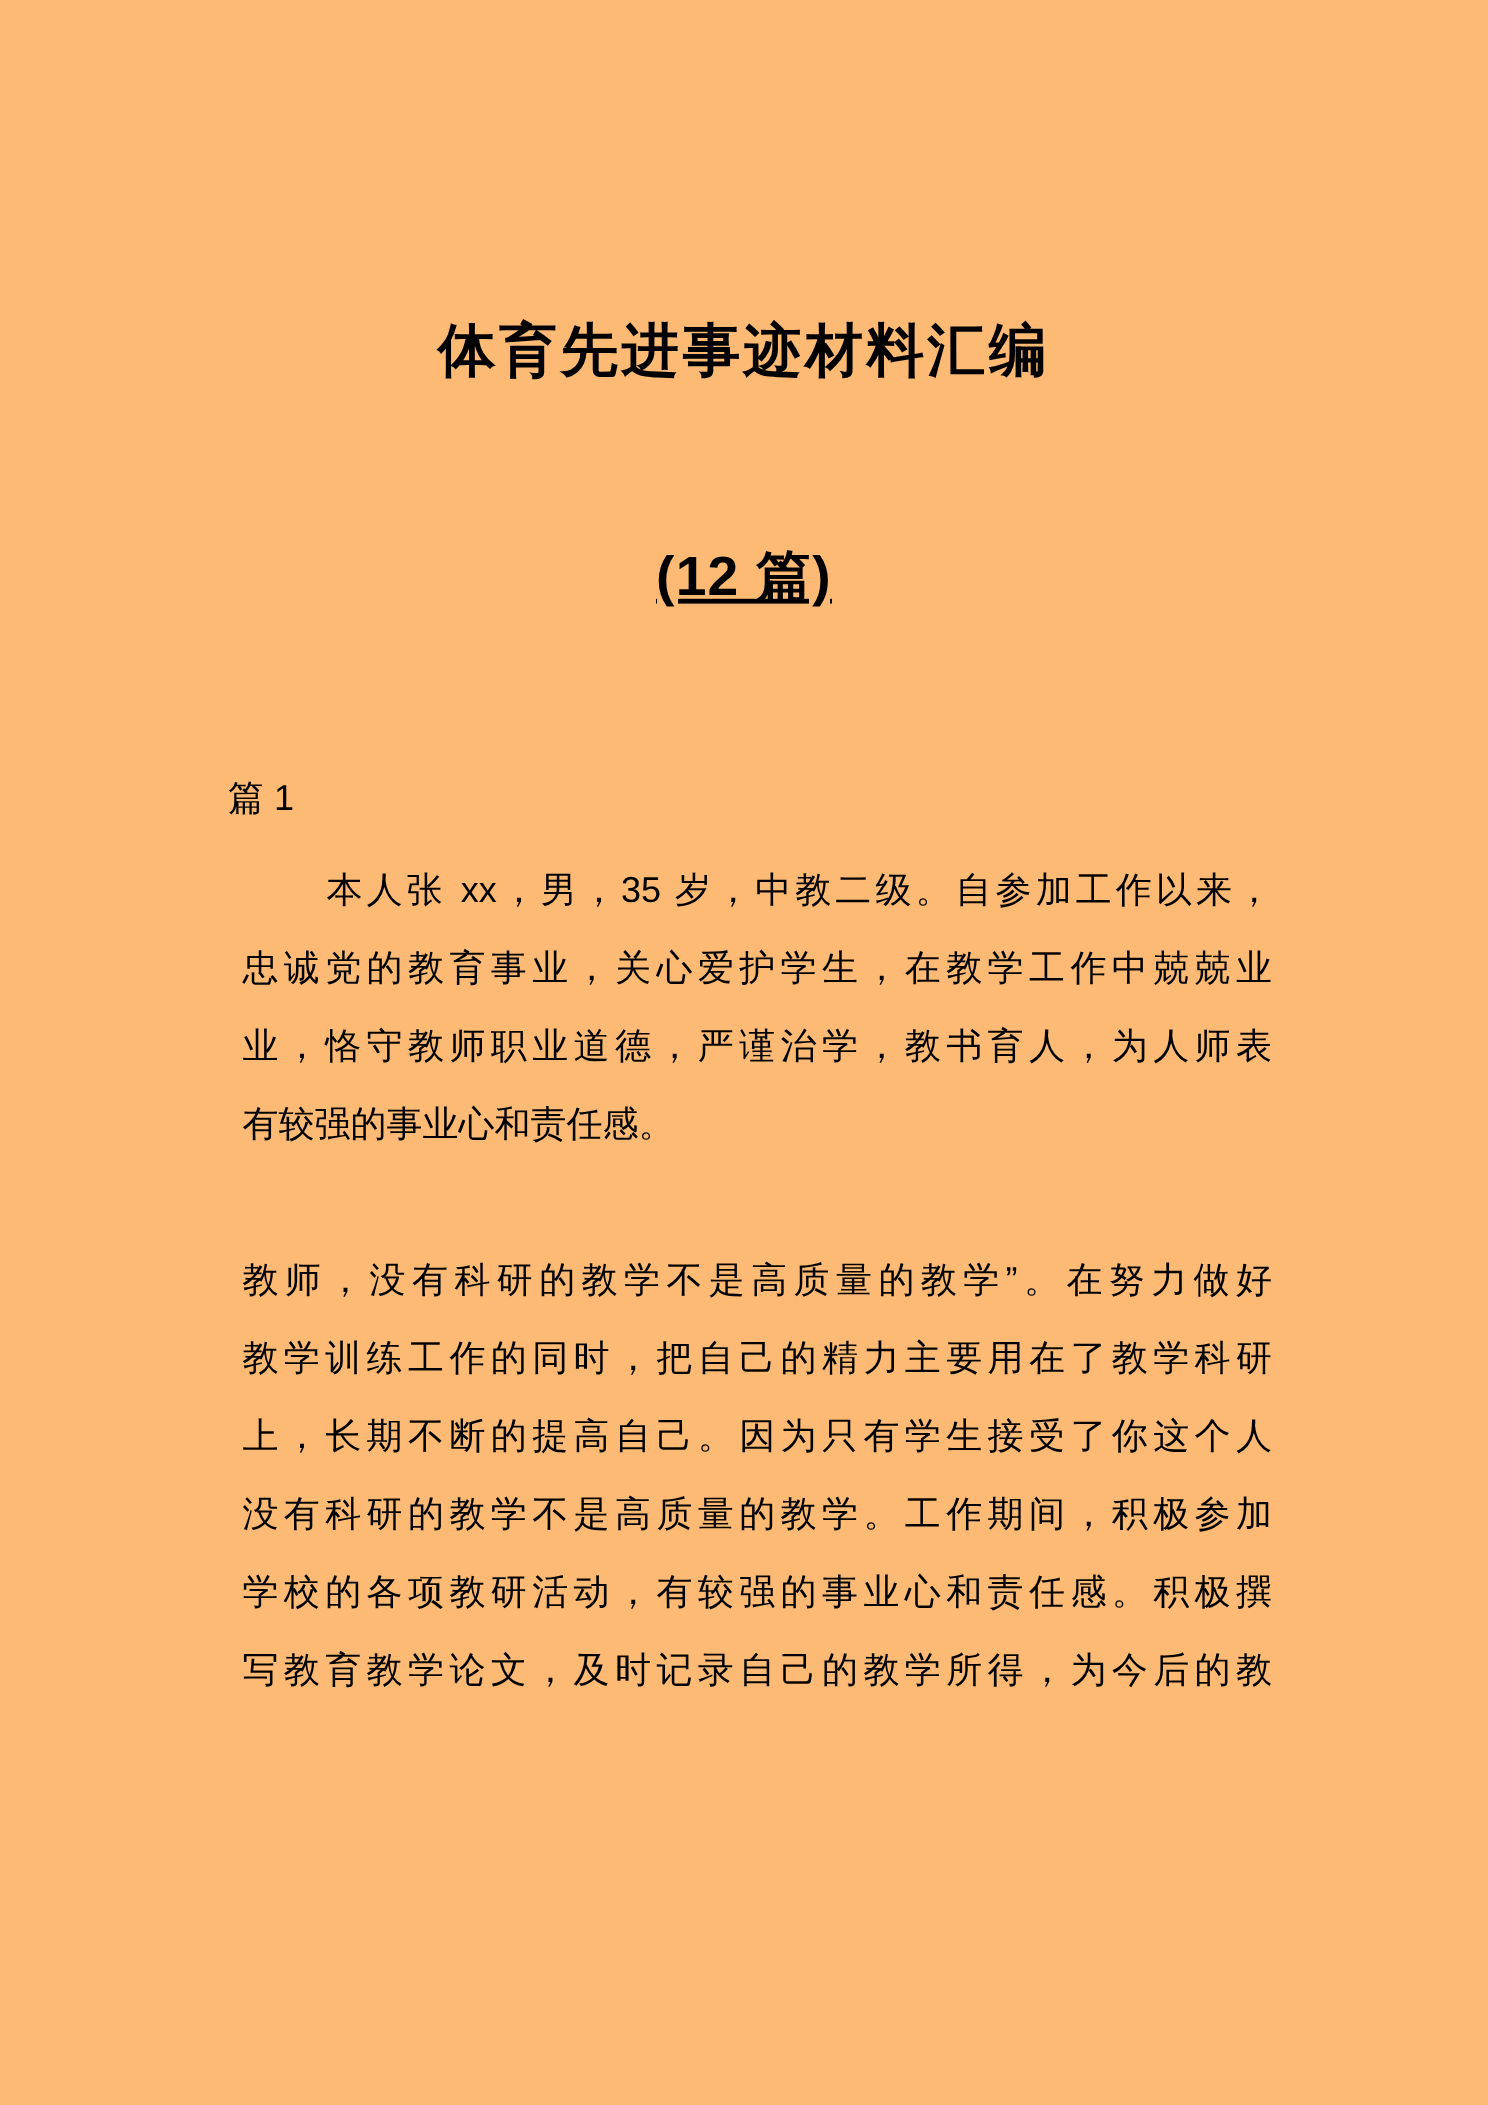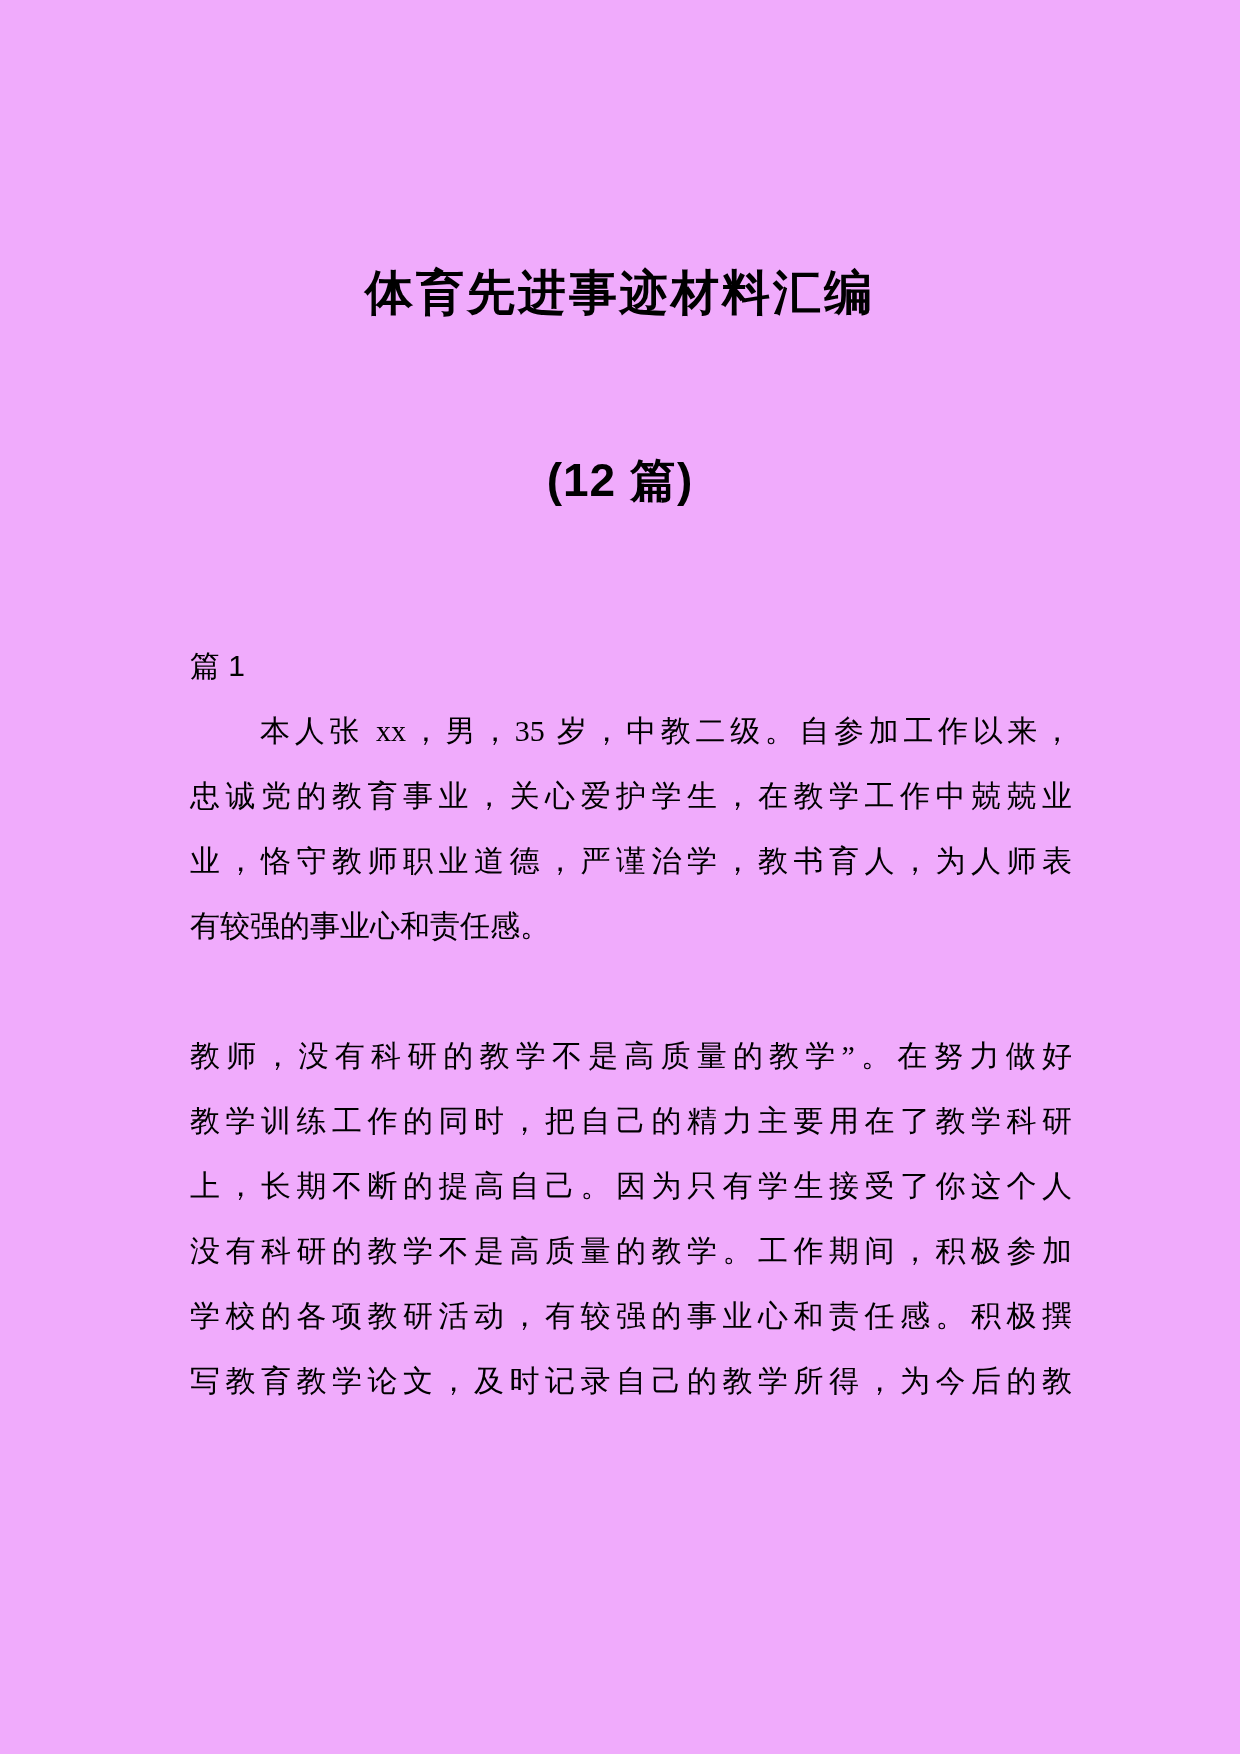--- a/index.html
+++ b/index.html
@@ -5,21 +5,21 @@
   html, body {
     margin: 0;
     padding: 0;
     background: #e8e8e8;
   }
   .page {
     position: relative;
     width: 1240px;
     height: 1754px;
     margin: 0 auto;
-    background: #f0abfc;
+    background: #fdba74;
     color: #000000;
     font-family: "Liberation Sans", "DejaVu Sans", sans-serif;
     overflow: hidden;
   }
   .doc-title {
     position: absolute;
     top: 265px;
     left: 0;
     width: 1240px;
     text-align: center;
@@ -33,33 +33,34 @@
     position: absolute;
     top: 453px;
     left: 0;
     width: 1240px;
     text-align: center;
     font-size: 46px;
     line-height: 54px;
     font-weight: bold;
     letter-spacing: 1px;
     white-space: nowrap;
+    text-decoration: underline;
   }
   .doc-body {
     position: absolute;
     top: 633px;
     left: 190px;
     width: 882px;
     font-size: 30px;
     line-height: 65px;
   }
   .section-heading {
     text-align: left;
   }
-  .paragraph { margin: 0; font-family: Liberation Serif, serif; }
+  .paragraph { margin: 12px; }
   .paragraph + .paragraph { margin-top: 65px; }
   .doc-line {
     text-align: justify;
     text-align-last: justify;
     white-space: nowrap;
   }
   .doc-line.first { padding-left: 70px; }
   .doc-line.last {
     text-align-last: left;
   }

